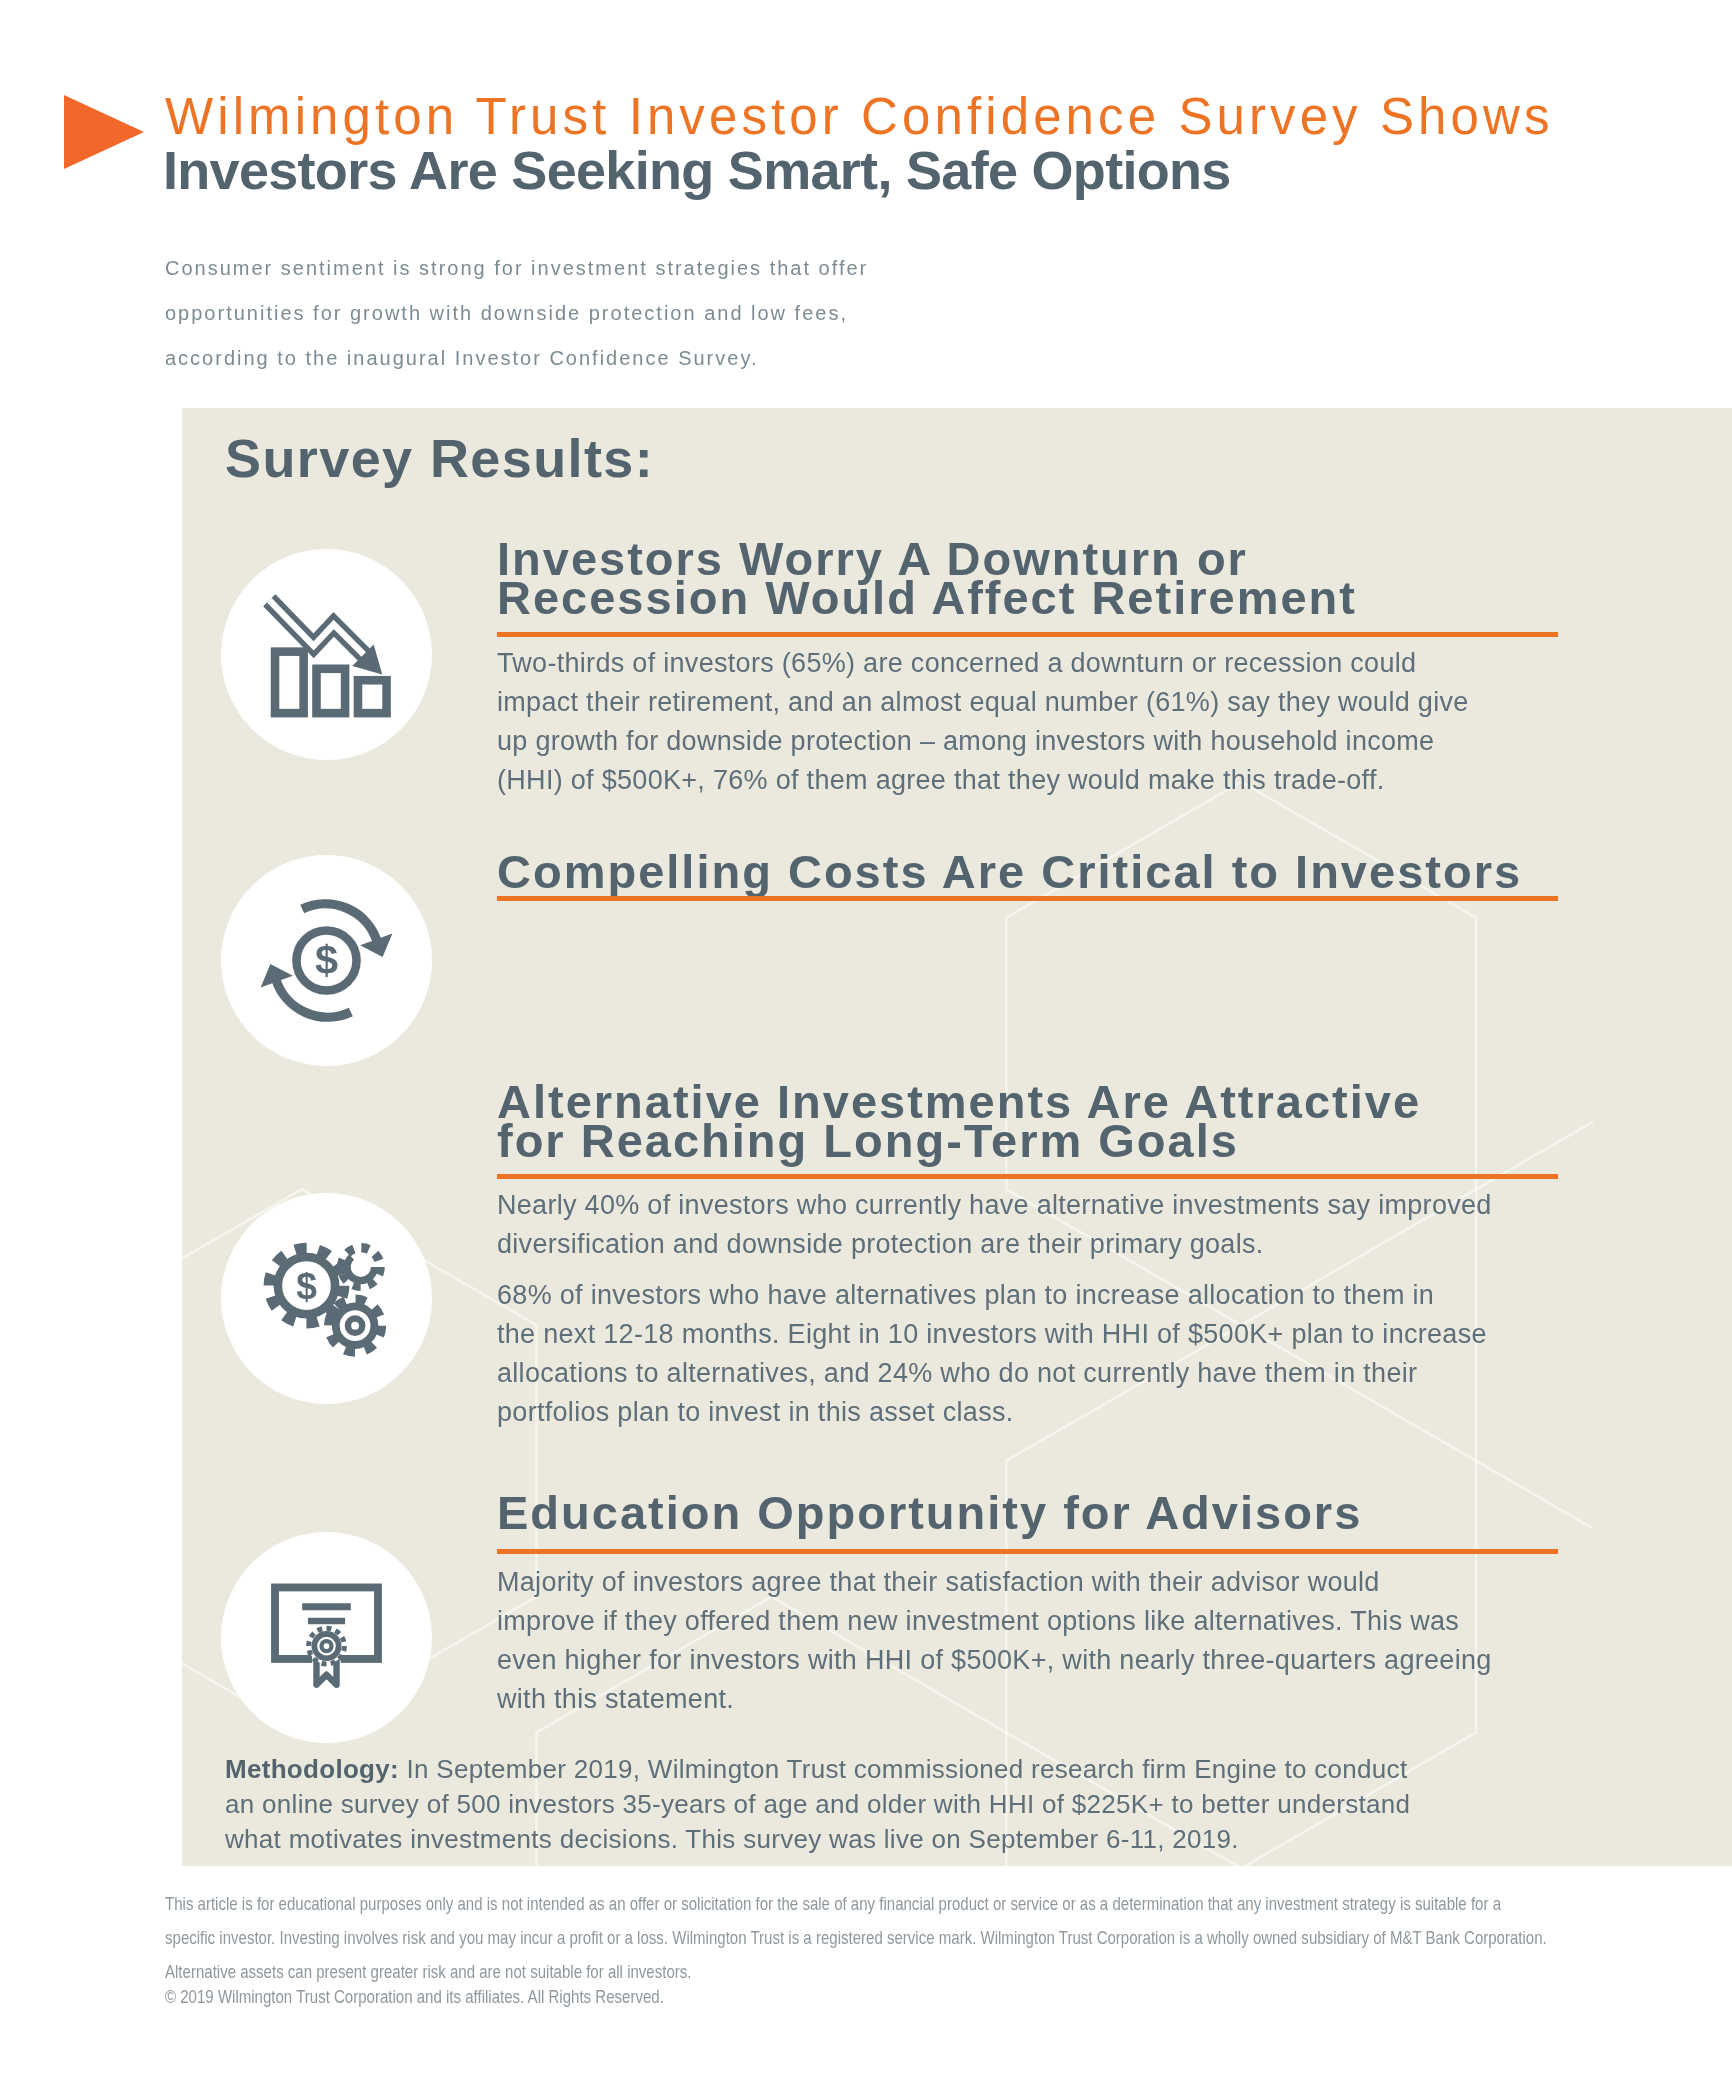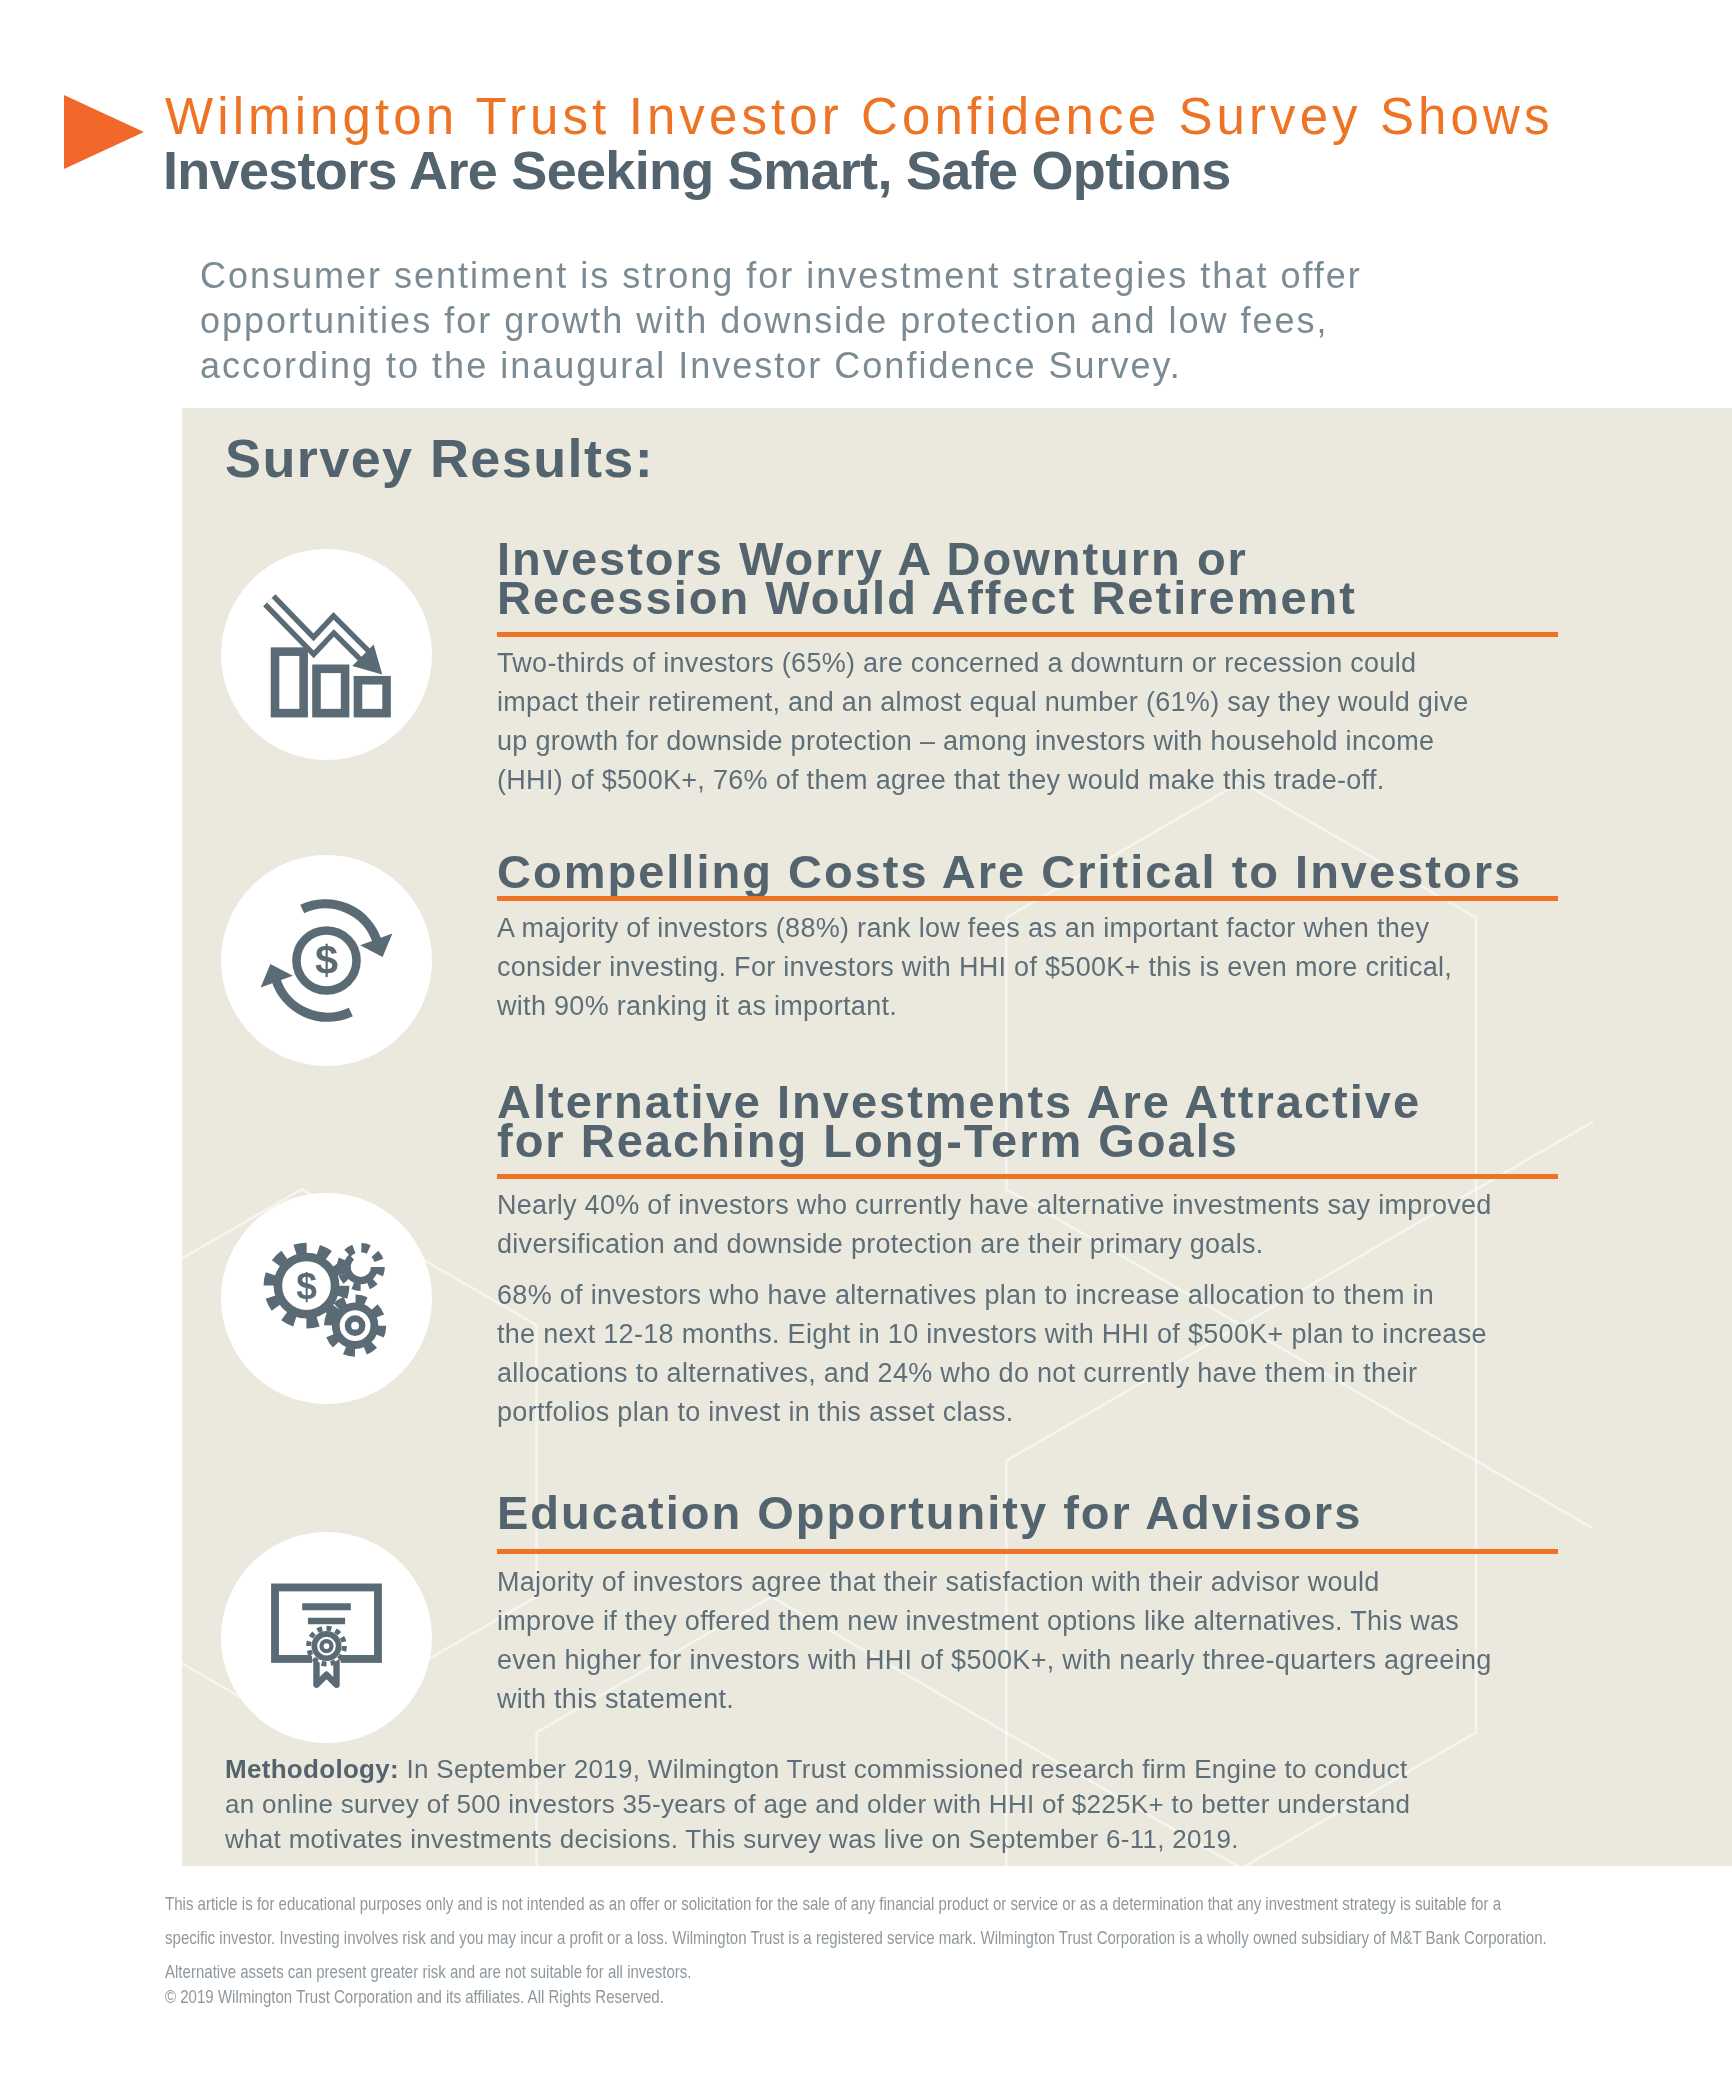--- a/index.html
+++ b/index.html
@@ -8,22 +8,22 @@
   .abs{position:absolute;}
 
   .triangle{left:64px;top:95px;width:0;height:0;
     border-top:37px solid transparent;border-bottom:37px solid transparent;
     border-left:80px solid var(--triangle);}
 
   .eyebrow{left:165px;top:87px;font-size:51px;font-weight:400;letter-spacing:4.1px;
     color:var(--accent);white-space:nowrap;}
   .headline{left:163px;top:139px;font-size:54px;font-weight:700;letter-spacing:-0.7px;
     color:var(--heading);white-space:nowrap;}
-  .subtitle{left:165px;top:253px;font-size:36px;line-height:45px;letter-spacing:2px;
-    color:var(--subtitle);white-space:pre-line;margin-left:35px;}
+  .subtitle{left:165px;top:246px;font-size:20px;line-height:45px;letter-spacing:2px;
+    color:var(--subtitle);white-space:pre-line;}
 
   .panel{left:182px;top:408px;width:1606px;height:1458px;background:var(--panelbg);overflow:hidden;text-decoration:underline;}
   .pattern{left:0;top:0;}
   .panel-heading{left:43px;top:19px;font-size:54px;font-weight:700;letter-spacing:1.4px;color:var(--heading);}
 
   .circle{width:211px;height:211px;border-radius:50%;background:var(--circlebg);left:39px;}
   .circle svg{position:absolute;left:34px;top:34px;}
   .icon{color:var(--icon);}
 
   .sec-heading{left:315px;font-size:47px;line-height:39px;font-weight:700;letter-spacing:2px;
@@ -92,23 +92,20 @@
         <circle cx="100" cy="100" r="42" fill="#ffffff" stroke="currentColor" stroke-width="12"></circle>
         <text x="100" y="119" font-family="Liberation Sans, sans-serif" font-size="58" font-weight="700" text-anchor="middle" fill="currentColor">$</text>
         <path d="M 66 28 A 76 76 0 0 1 171 74" fill="none" stroke="currentColor" stroke-width="13"></path>
         <polygon points="0,-16 24,10 -24,10" transform="translate(173,80) rotate(160)" fill="currentColor"></polygon>
         <path d="M 134 172 A 76 76 0 0 1 29 126" fill="none" stroke="currentColor" stroke-width="13"></path>
         <polygon points="0,-16 24,10 -24,10" transform="translate(27,120) rotate(340)" fill="currentColor"></polygon>
       </svg>
     </div>
     <div class="abs sec-heading" style="top:444px">Compelling Costs Are Critical to Investors</div>
     <div class="abs rule" style="top:488px"></div>
-    <div class="abs sec-body" style="top:501px">A majority of investors (88%) rank low fees as an important factor when they
-consider investing. For investors with HHI of $500K+ this is even more critical,
-with 90% ranking it as important.</div>
 
     <div class="abs circle" style="top:785px">
       <svg class="icon" width="143" height="143" viewBox="0 0 200 200">
         <g fill="none" stroke="currentColor">
           <circle cx="72" cy="82" r="50" stroke-width="20" stroke-dasharray="15.7 15.7"></circle>
           <circle cx="72" cy="82" r="40" stroke-width="12" fill="#ffffff"></circle>
           <circle cx="148" cy="56" r="27" stroke-width="13" stroke-dasharray="10.6 10.6"></circle>
           <circle cx="148" cy="56" r="19" stroke-width="10" stroke-dasharray="75 45"></circle>
           <circle cx="140" cy="138" r="36" stroke-width="15" stroke-dasharray="14.1 14.1"></circle>
           <circle cx="140" cy="138" r="27" stroke-width="11" fill="#ffffff"></circle>

